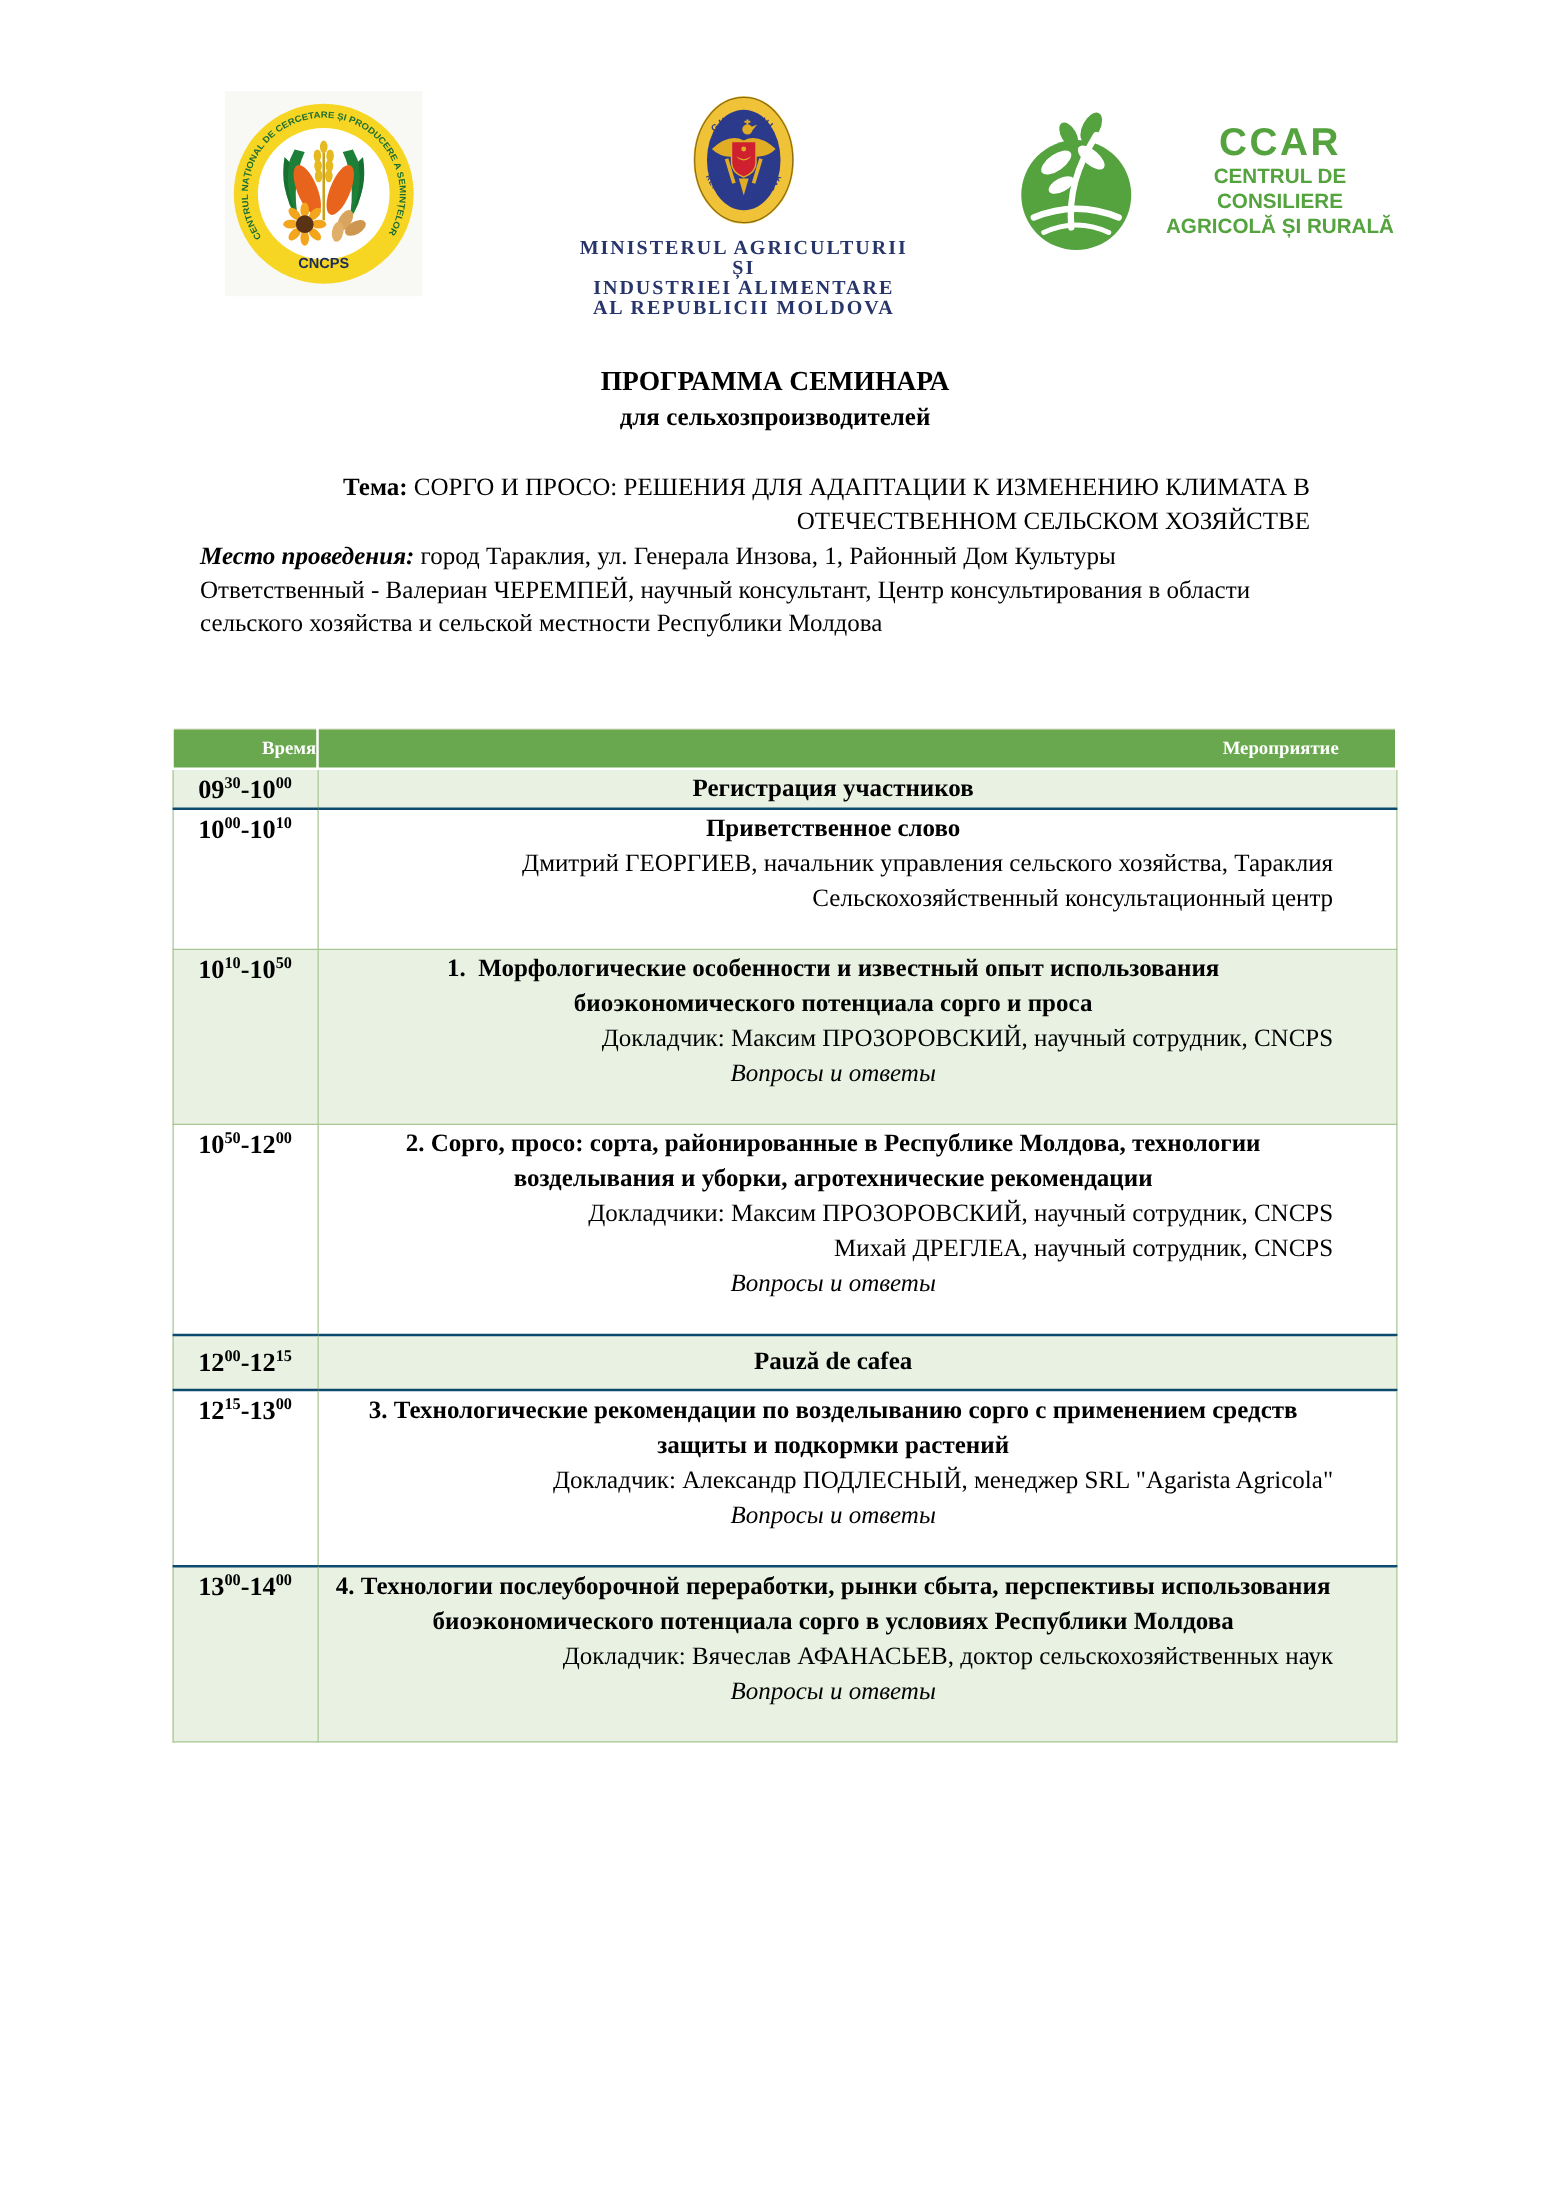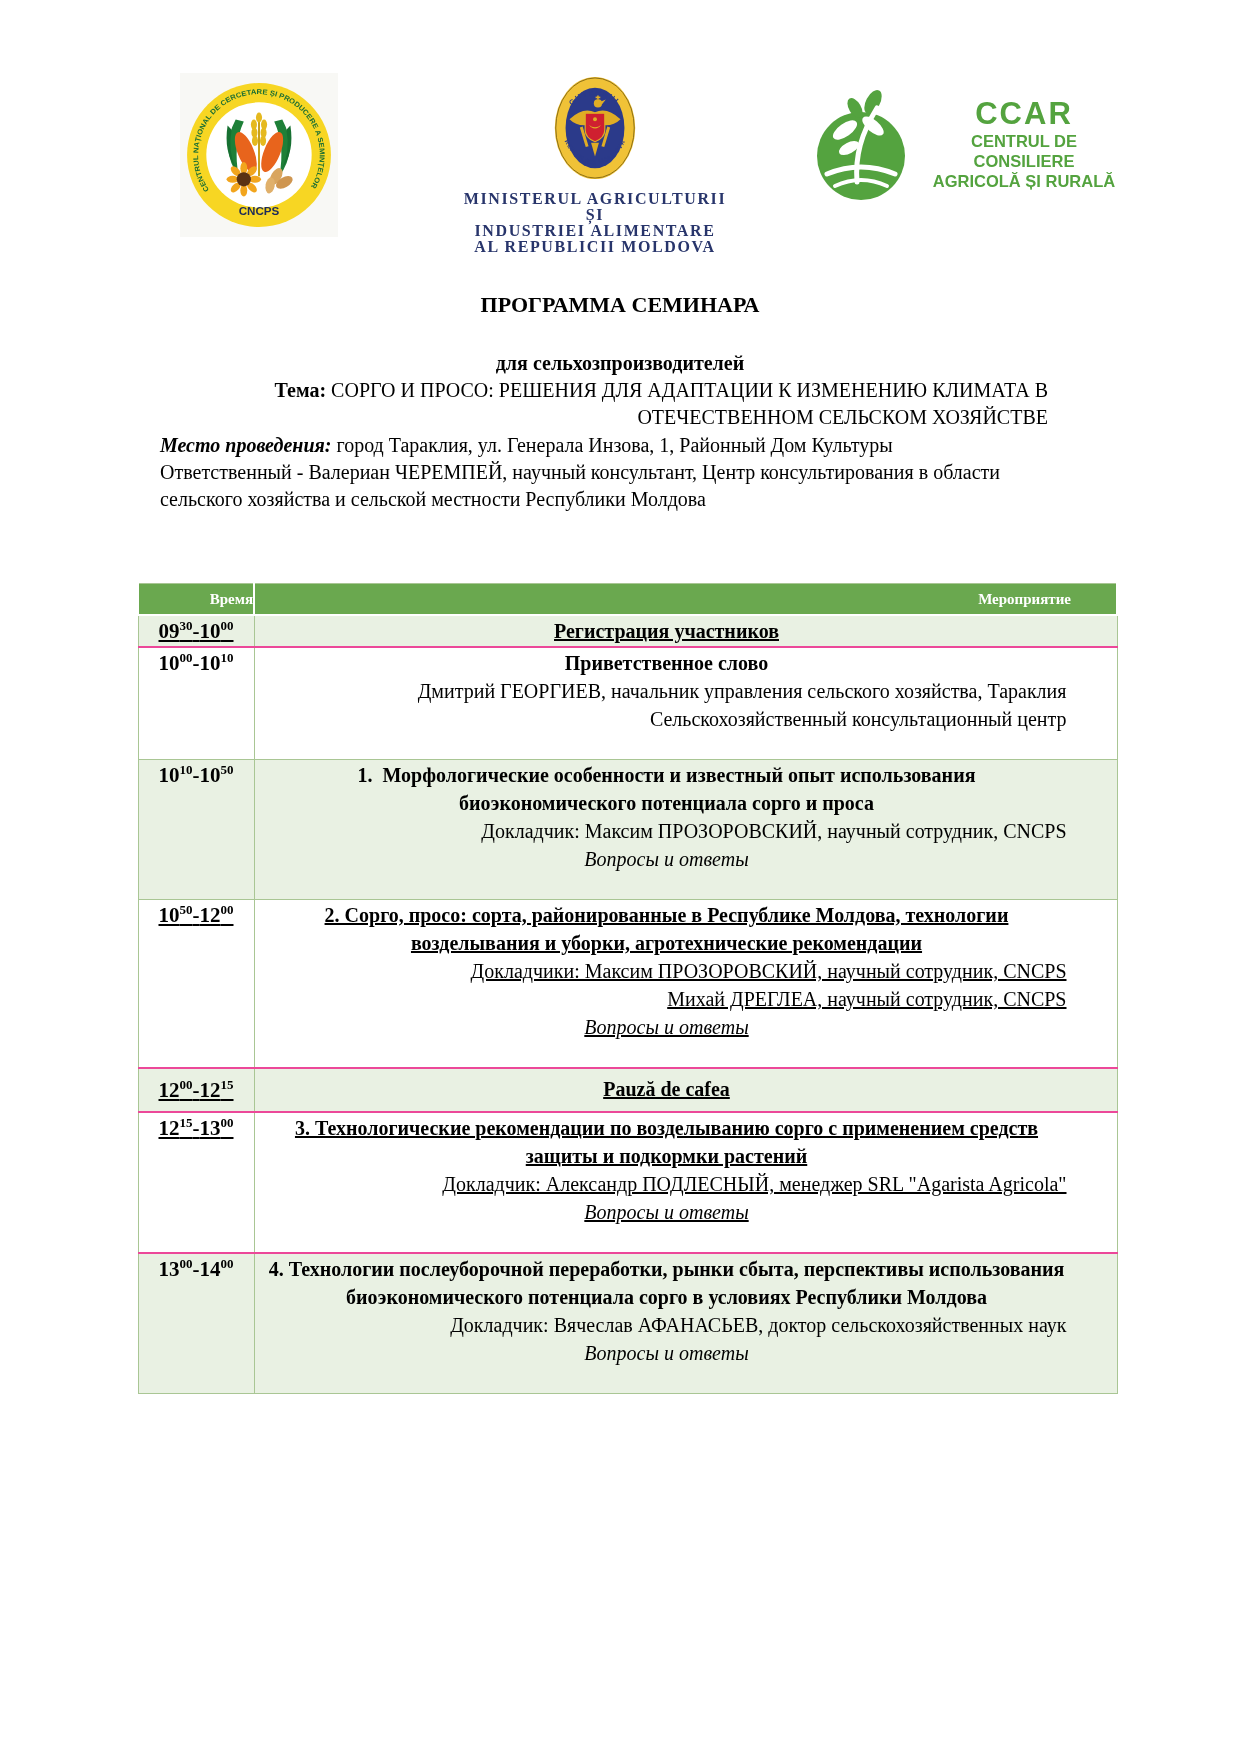--- a/index.html
+++ b/index.html
@@ -15,39 +15,39 @@
   .ministry-lines{margin-top:11px;color:var(--navy,#28356b);font-size:16px;line-height:16px;
     letter-spacing:1.6px;font-family:"Liberation Serif","DejaVu Serif",serif;font-weight:bold;}
   #ccar-block{position:absolute;left:815px;top:86px;display:flex;align-items:center;gap:14px;}
   .ccar-text{color:var(--ccar-green,#54a33f);font-family:"Liberation Sans","DejaVu Sans",sans-serif;
     text-align:center;width:206px;}
   .ccar-acronym{font-size:31px;font-weight:bold;letter-spacing:2px;line-height:34px;}
   .ccar-line{font-size:16.5px;font-weight:bold;line-height:20px;}
   
   #title-block{position:absolute;left:145px;top:290px;width:950px;text-align:center;}
   .doc-title{font-size:22px;font-weight:bold;line-height:30px;}
-  .doc-subtitle{font-size:20px;font-weight:bold;line-height:28px;margin-top:29px;}
+  .doc-subtitle{font-size:20px;font-weight:bold;line-height:28px;}
   
   #info-block{position:absolute;left:160px;top:377px;width:888px;font-size:20px;line-height:27px;}
   .theme-par{text-align:right;margin:0 0 1px 0;}
   .info-line{text-align:left;margin:0;}
   .lbl-bi{font-weight:bold;font-style:italic;}
   .lbl-b{font-weight:bold;}
   .resp-par{text-align:left;margin:0;width:880px;}
   
   #table-wrap{position:absolute;left:137px;top:583px;width:981px;}
   table.schedule{border-collapse:collapse;width:981px;table-layout:fixed;font-size:20px;}
   table.schedule th{
     background:var(--header-green,#6aa84f);color:#ffffff;font-size:15px;font-weight:bold;
     height:30px;border:2px solid #ffffff;border-top:1px solid #a9c694;text-align:right;padding:0 45px 0 0;
   }
   table.schedule th.th-time{padding:0;}
   table.schedule td{border:1px solid #a9c694;}
   tr.shaded td{background:var(--row-green,#e9f1e3);}
-  tr.gray-bottom td{border-bottom:2px solid #ec4899;text-decoration:underline;}
+  tr.gray-bottom td{border-bottom:2px solid #0c4a6e;}
   td.time-cell{
     width:116px;text-align:center;vertical-align:top;font-weight:bold;font-size:21px;
     padding:0;border-right:1px solid #3c3c3c;line-height:30px;
   }
   td.time-cell .sup{font-size:13px;vertical-align:super;line-height:0;}
   td.event-cell{
     text-align:center;vertical-align:top;padding:1px 50px 1px 12px;line-height:28px;
     border-left:1px solid #3c3c3c;
   }
   td.event-cell.padded{padding-bottom:26px;}

